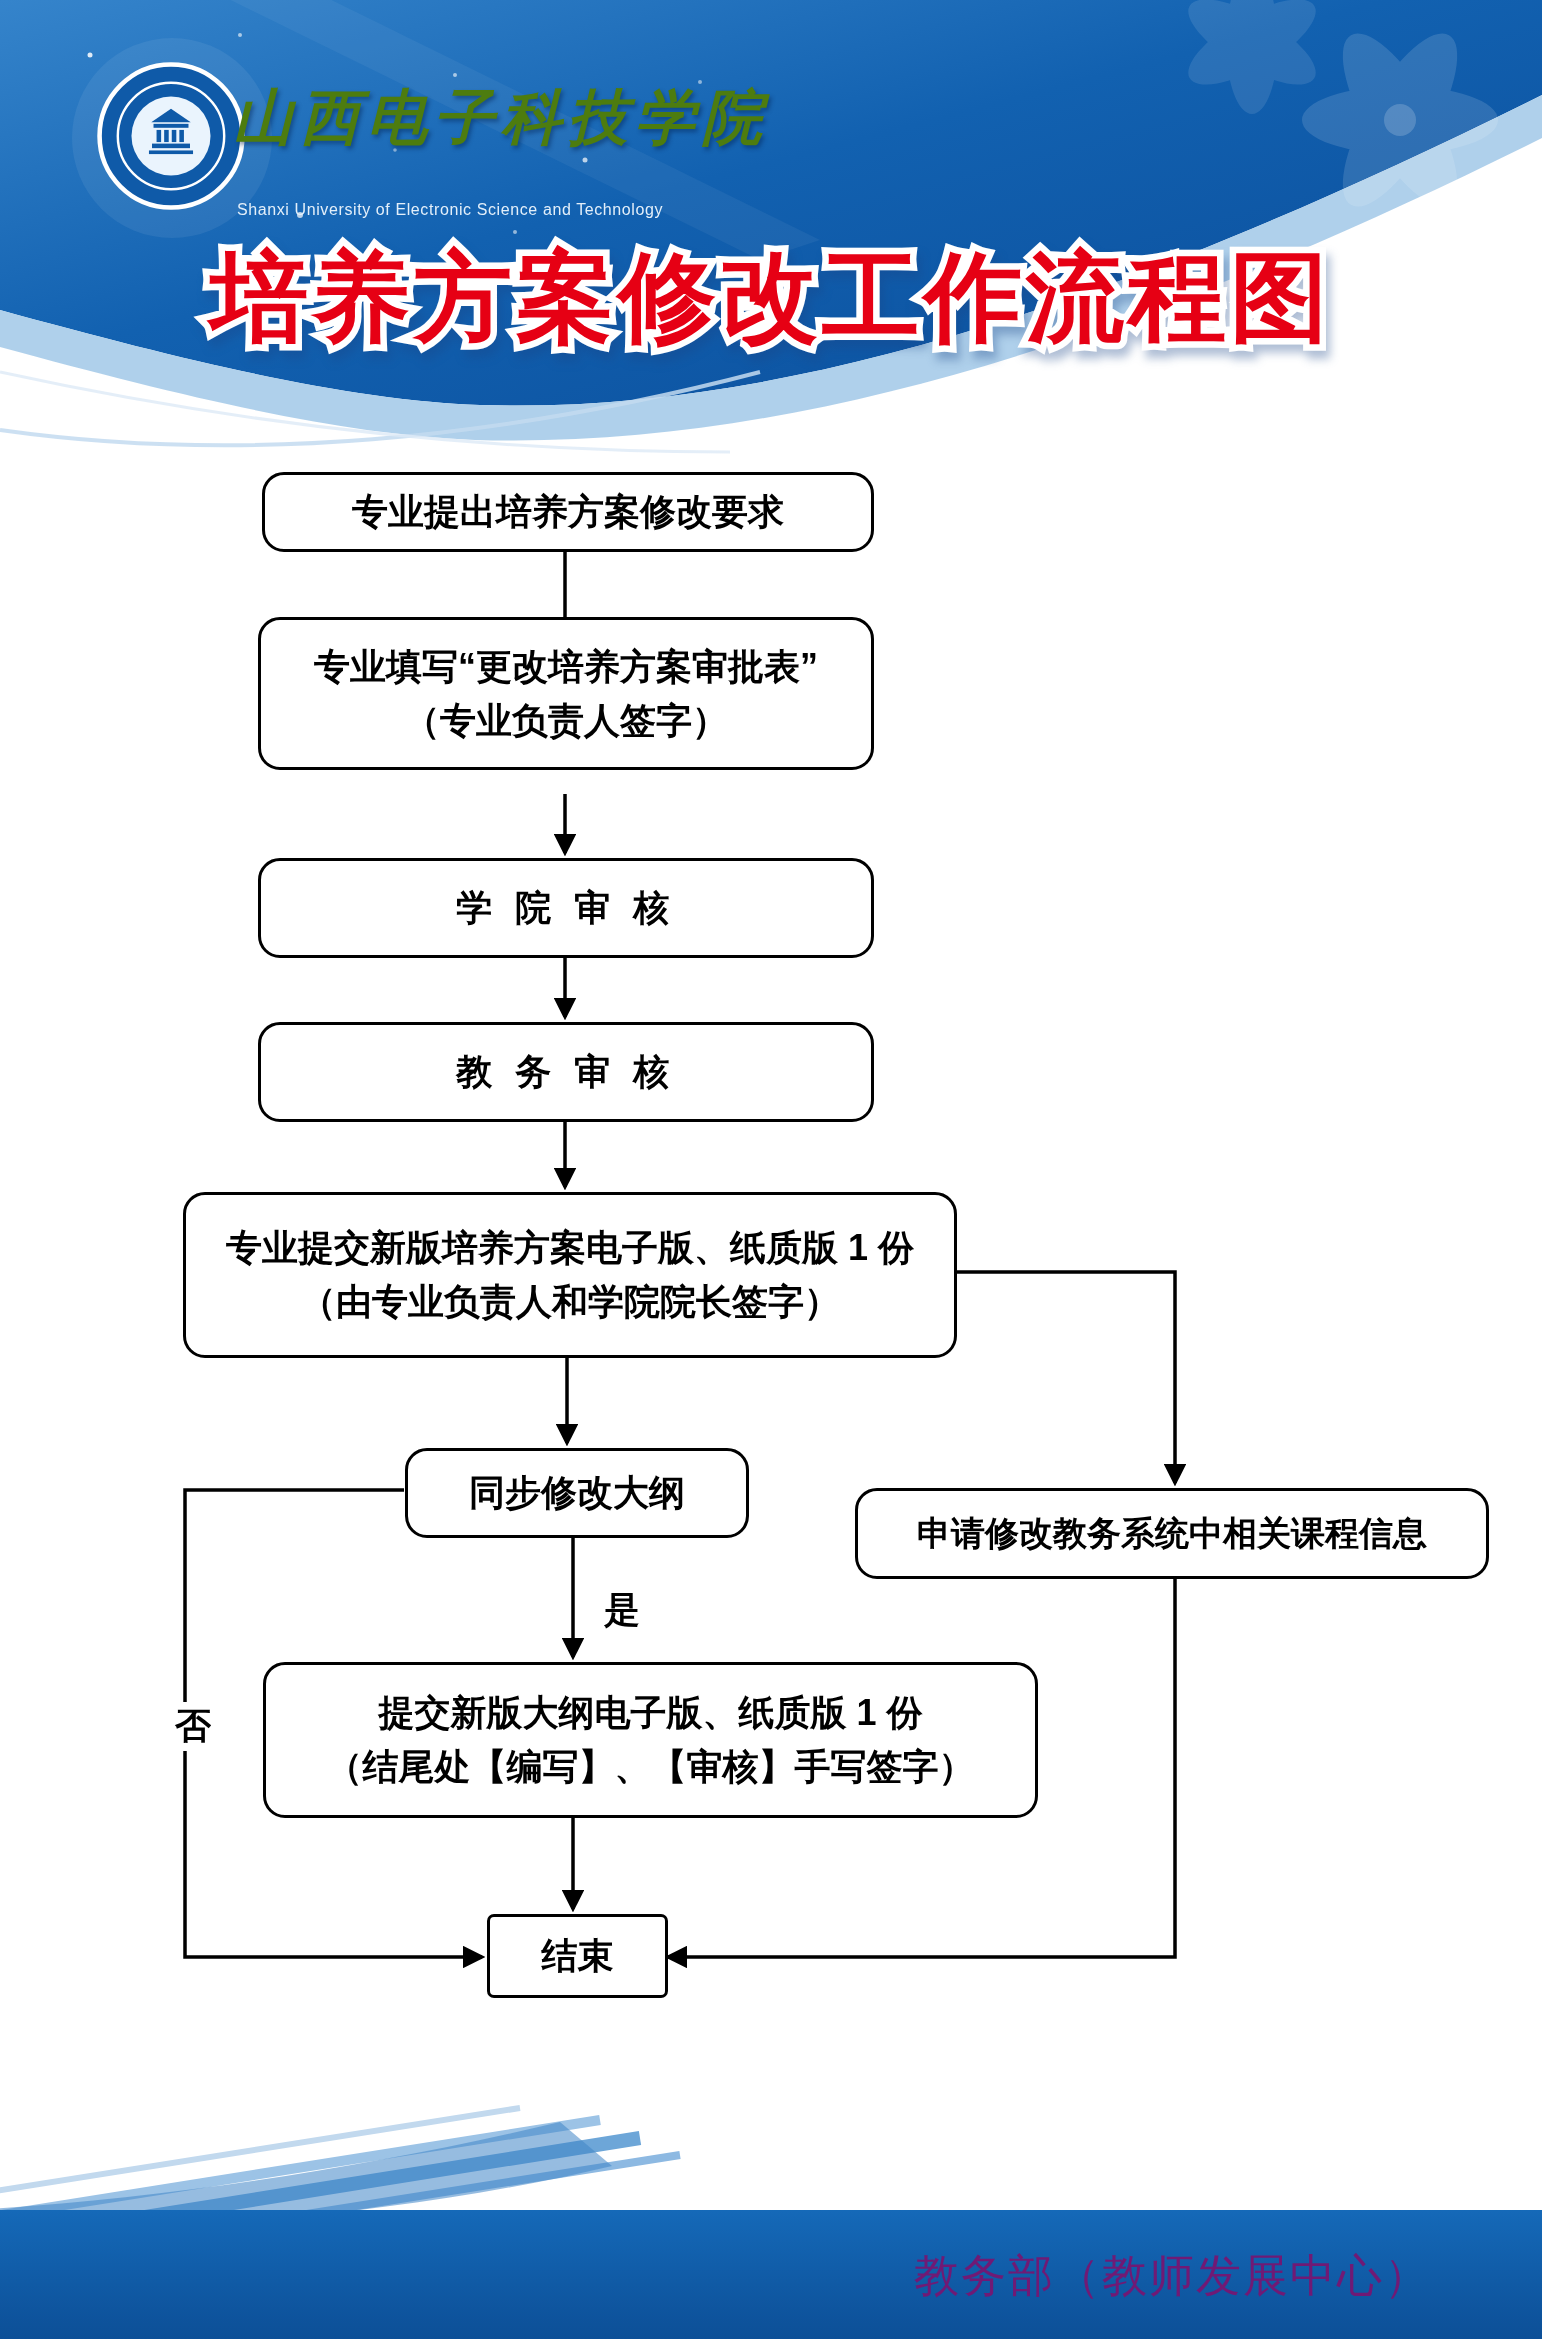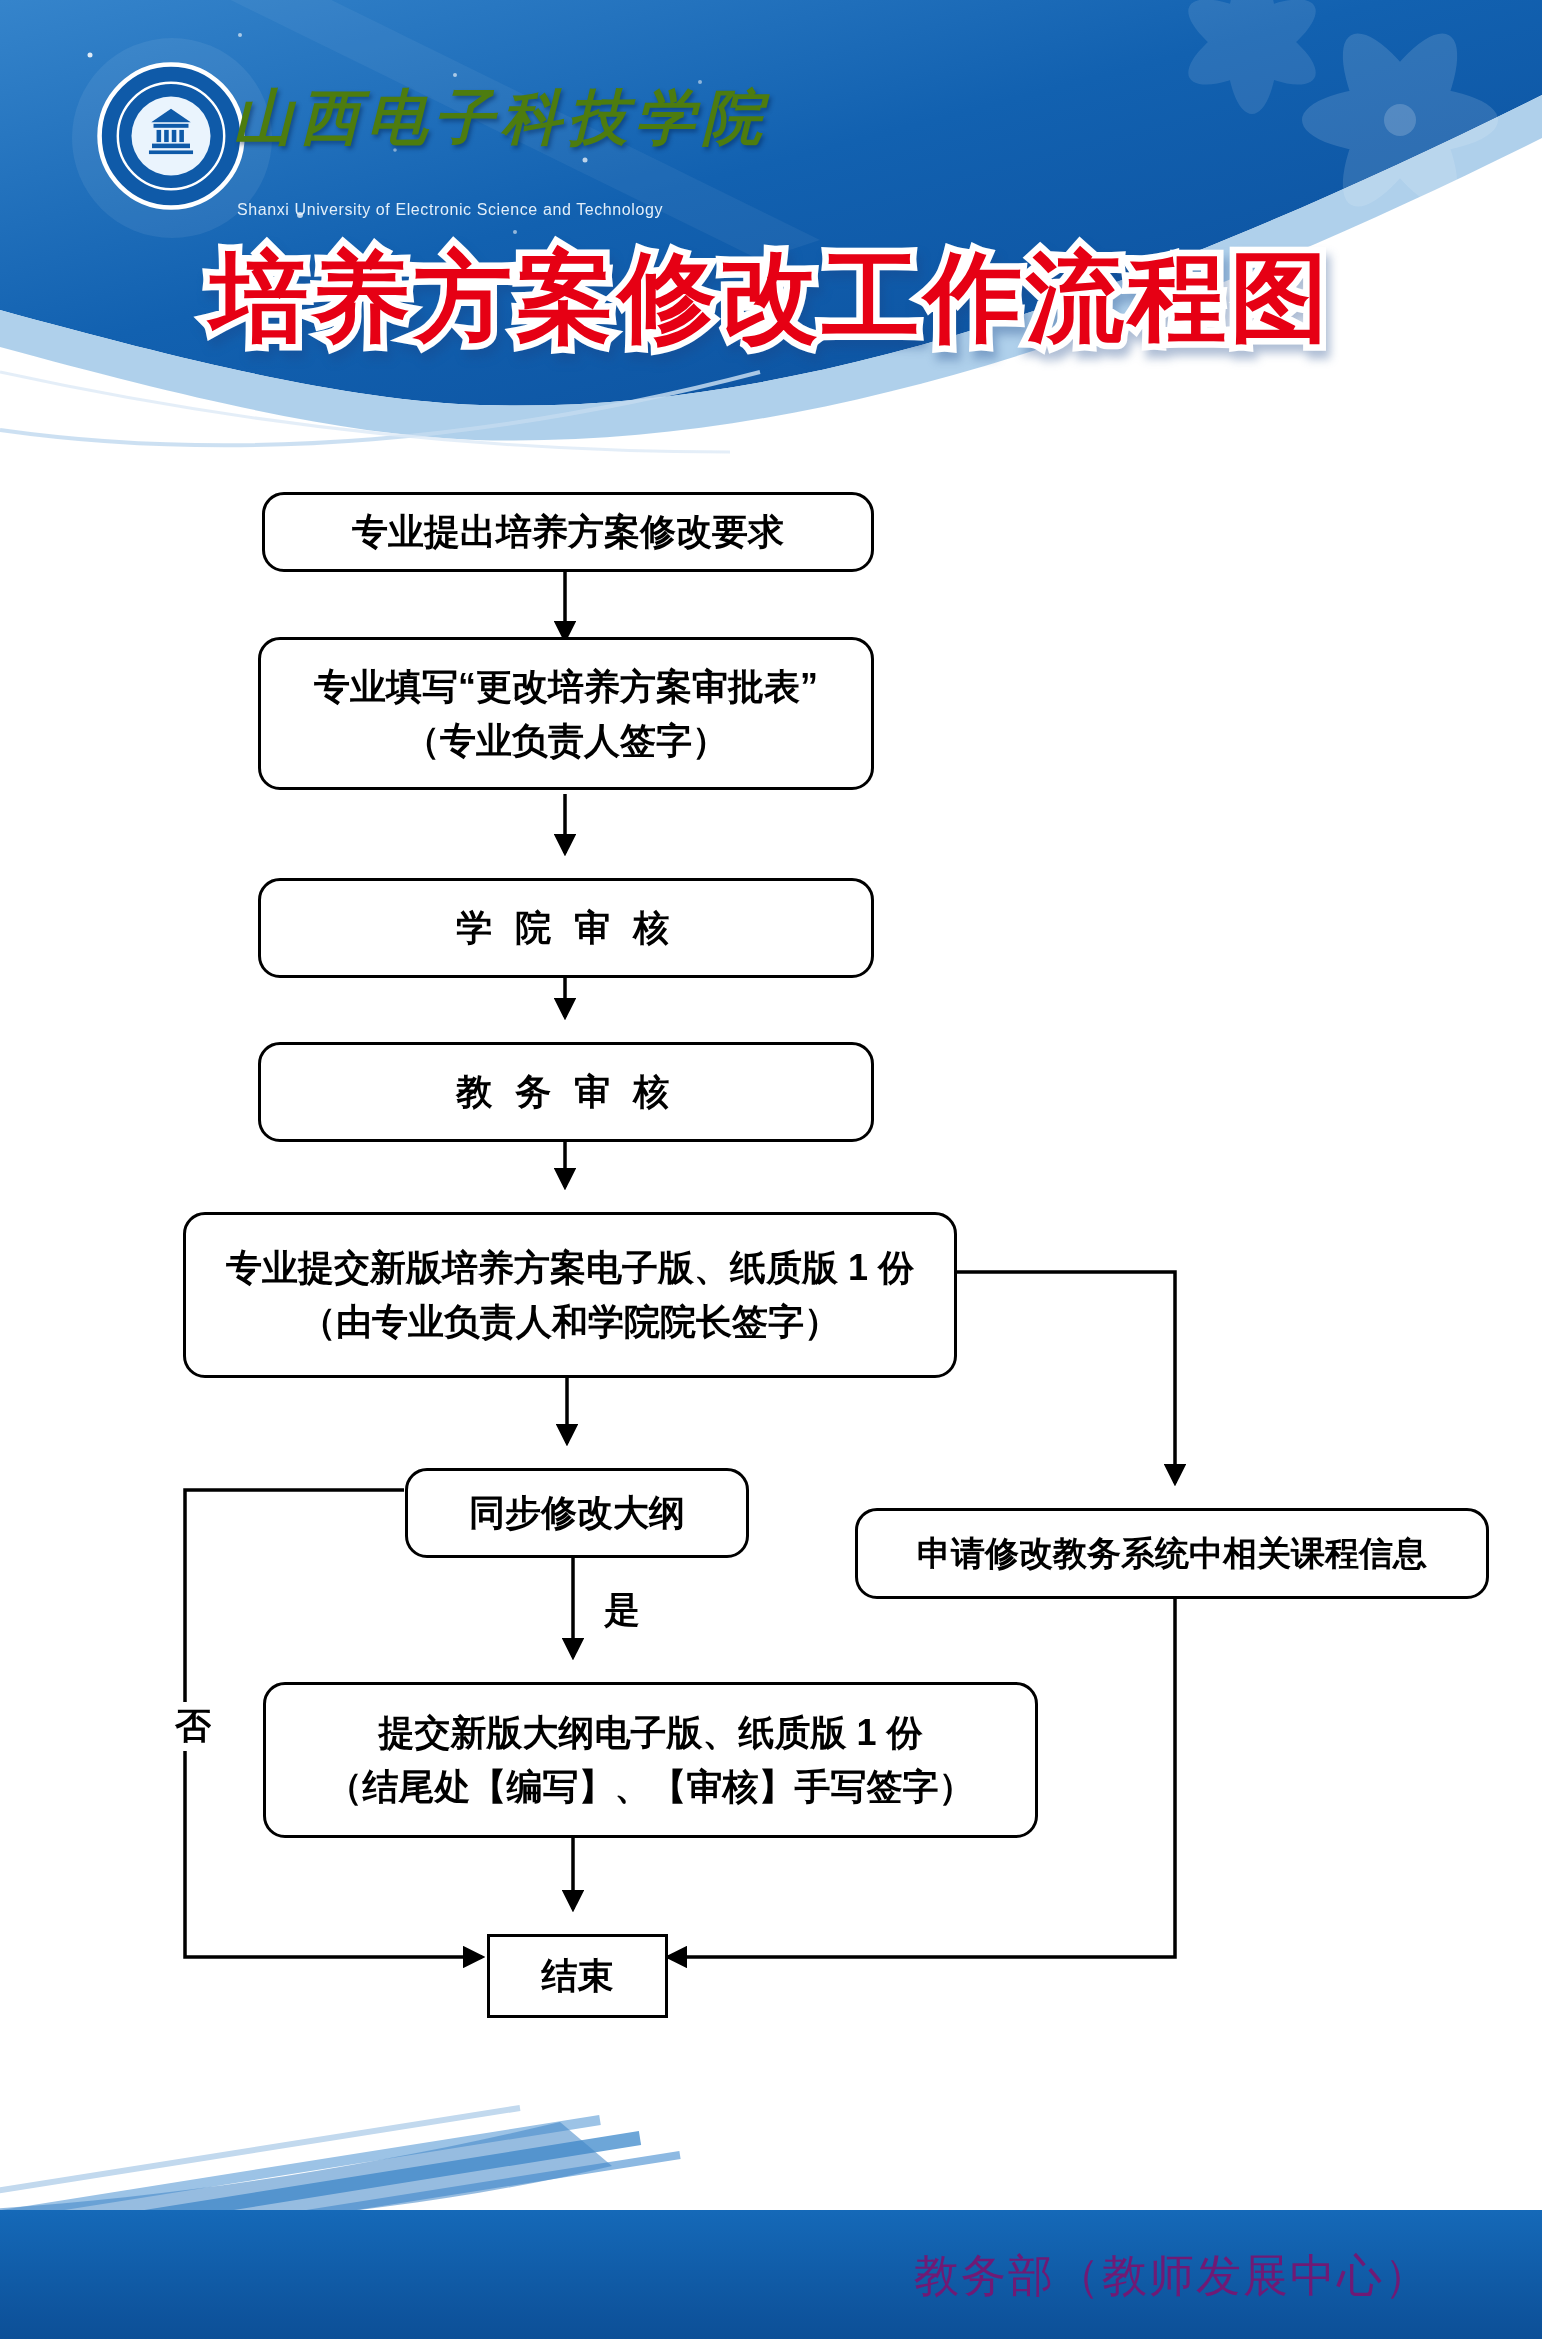--- a/index.html
+++ b/index.html
@@ -30,23 +30,23 @@
     position:absolute;left:0;top:0;width:100%;color:#fff;
     -webkit-text-stroke:13px #fff;
     text-shadow:0 0 3px #fff,0 0 6px #fff;
   }
   .title-fill{position:relative;color:#e60014;}
 
   
   .node{
     position:absolute;z-index:2;background:#fff;border:3px solid #000;border-radius:22px;
     display:flex;flex-direction:column;align-items:center;justify-content:center;
-    font-size:36px;font-weight:600;color:#000;line-height:1.5;text-align:left;margin-top:20px;
-  }
-  .node.square{border-radius:0;}
+    font-size:36px;font-weight:600;color:#000;line-height:1.5;text-align:left;
+  }
+  .node.square{border-radius:7px;}
   .node .spread{letter-spacing:.18em;}
   .branch-label{
     position:absolute;z-index:3;background:#fff;font-size:36px;font-weight:600;color:#000;
     padding:0 8px;text-align:center;
   }
 
   
   .footer-text{
     position:absolute;left:900px;top:2246px;width:545px;z-index:3;text-align:center;
     color:#701a75;font-size:45px;font-weight:normal;letter-spacing:2px;

